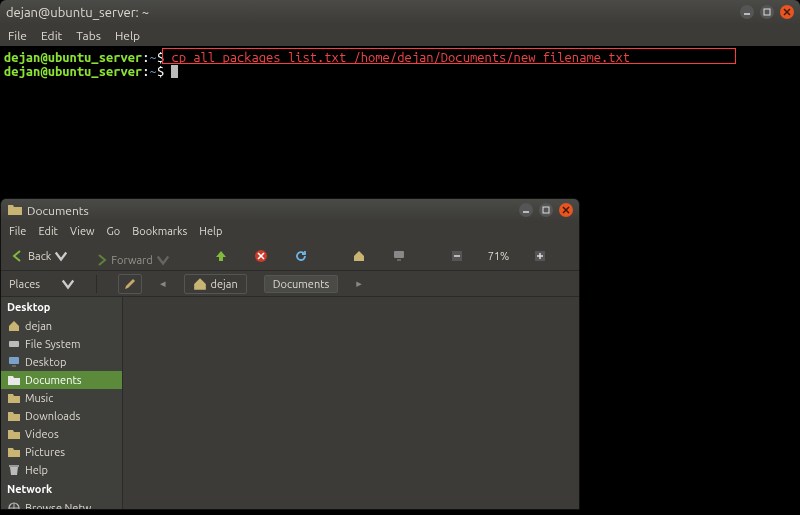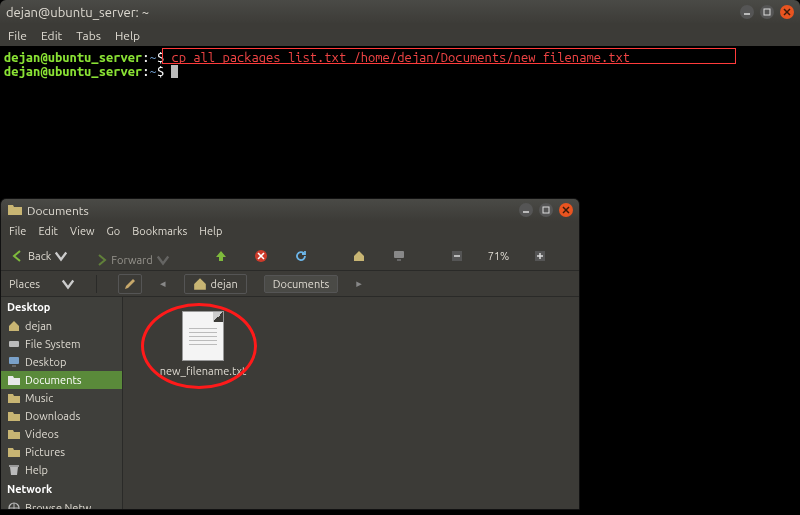--- a/index.html
+++ b/index.html
@@ -354,29 +354,14 @@
       <div class="sb-item">
           <span class="sb-icon">
             <svg viewBox="0 0 14 14">
               <circle cx="7" cy="7" r="5" fill="none" stroke="#bbb" stroke-width="1.2"></circle>
               <path d="M2 7h10M7 2v10" stroke="#bbb" stroke-width="1"></path>
             </svg>
           </span>
           <span>Browse Netw…</span>
         </div>
     </div>
-    <div class="fm-content">
-      <div class="file-item">
-        <div class="file-icon">
-          <div class="file-lines">
-              <div></div>
-              <div></div>
-              <div></div>
-              <div></div>
-              <div></div>
-            </div>
-        </div>
-        <div>new_filename.txt</div>
-      </div>
-      <div class="red-circle"></div>
-    </div>
   </div>
 </div>
 
 </body></html>

